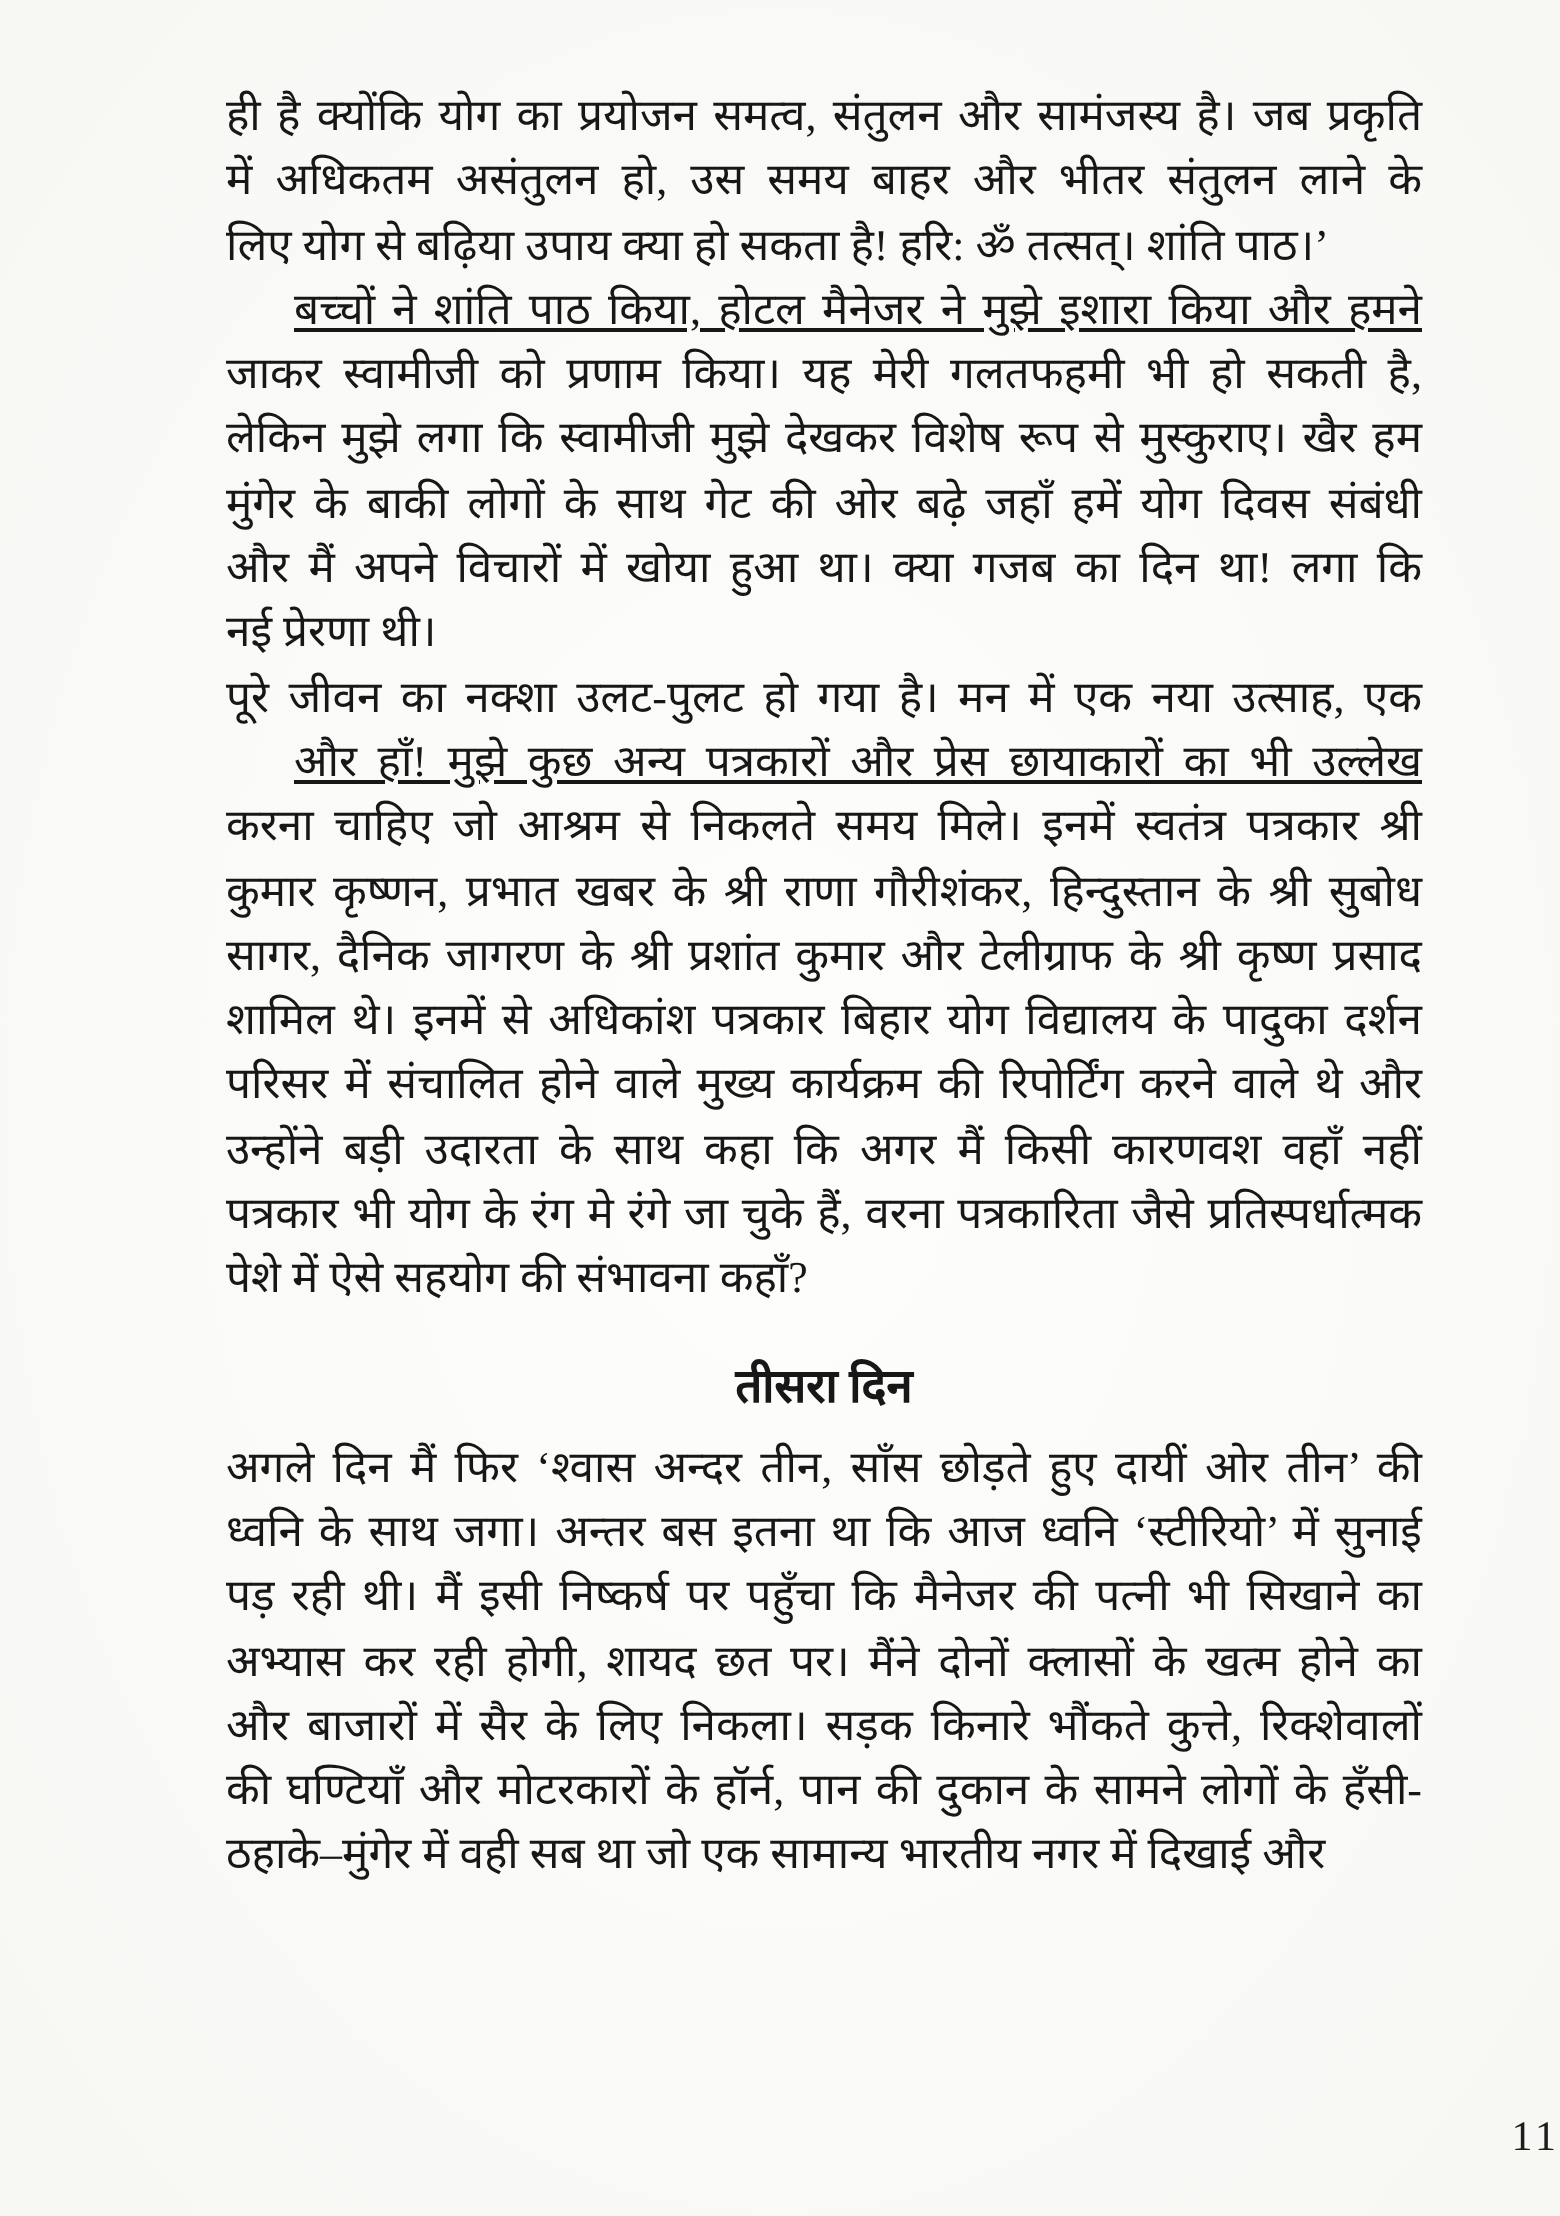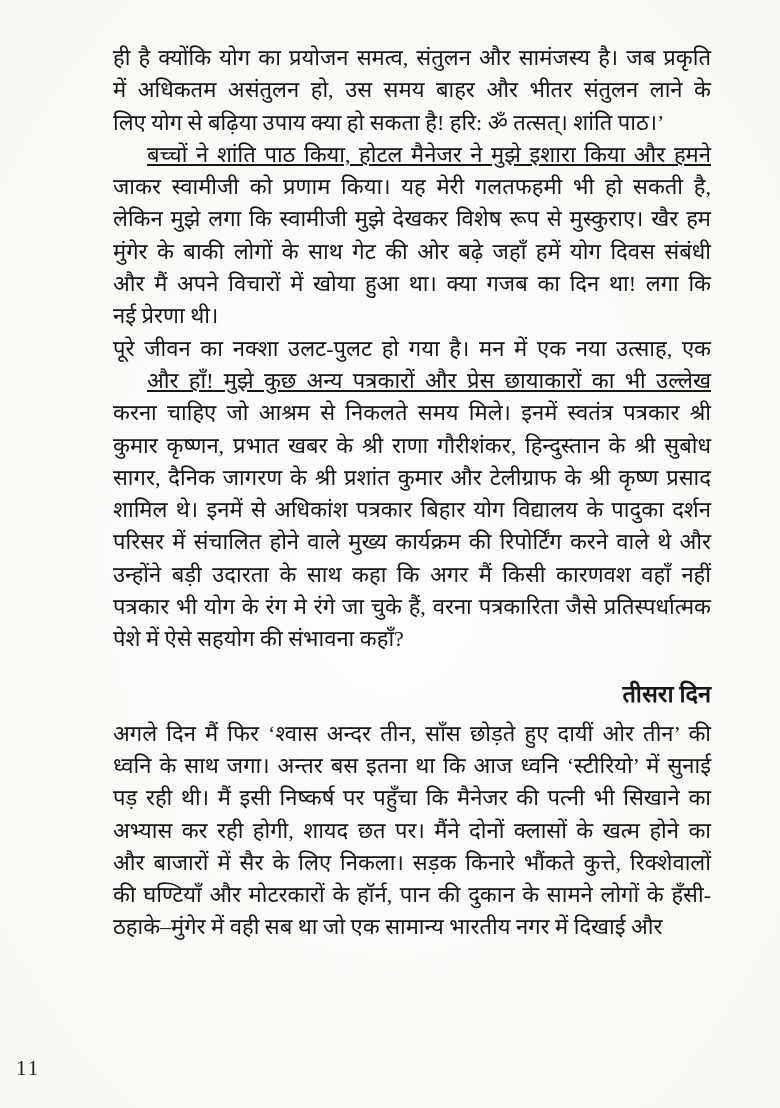--- a/index.html
+++ b/index.html
@@ -48,28 +48,28 @@
   .tline.first-indent {
     padding-left: 34px;
     text-decoration: underline;
   }
   .heading {
     font-weight: bold;
     font-size: 23.5px;
     margin: 0;
     padding: 21px 0 7px 0;
     line-height: 34px;
-    text-align: right;
+    text-align: center;
   }
   .page-number {
     position: absolute;
     left: 16px;
     right: 0;
     top: 1056px;
-    text-align: left;
+    text-align: right;
     font-size: 21px;
     letter-spacing: 2px;
     color: #1d1d1d;
   }
 </style>
 </head>
 <body>
 
 <div class="page">
   <div class="text-block" id="text-block">

